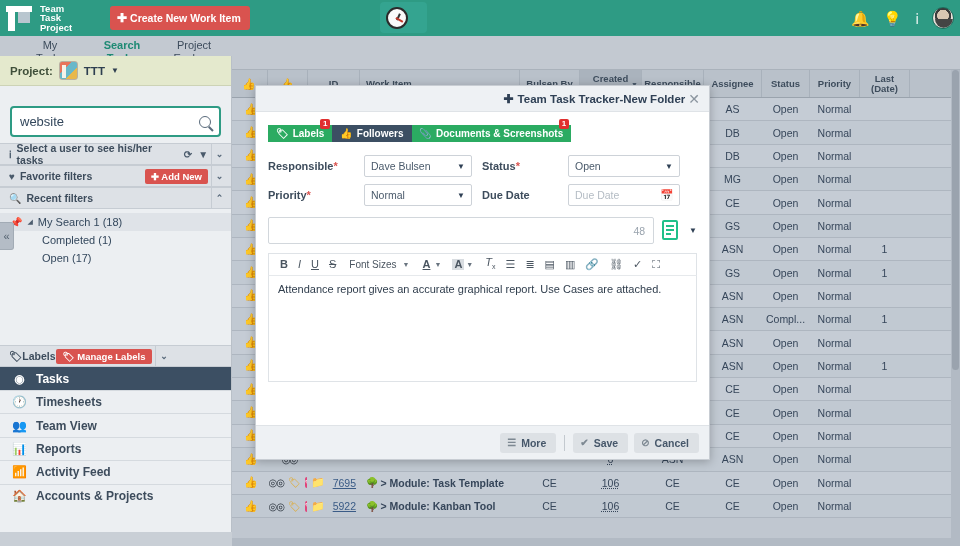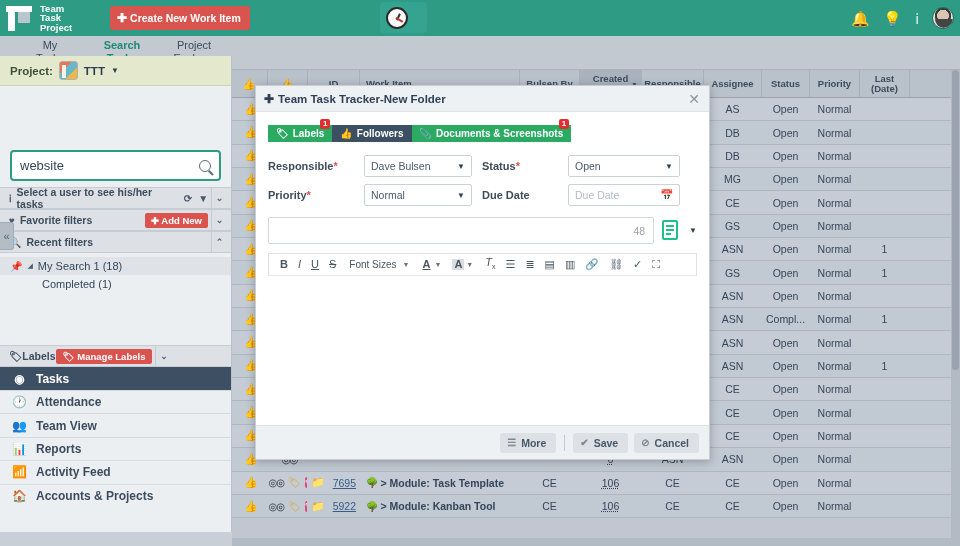--- a/index.html
+++ b/index.html
@@ -92,21 +92,21 @@
   .project-label { font-size:11.5px; font-weight:bold; color:#3f4f3a; }
   .proj-thumb {
     width:19px;height:19px;border-radius:3px;
     background:linear-gradient(135deg,#e8745c 0 33%,#69b8c9 33% 66%,#e8b84b 66% 100%);
     border:1px solid #b9b0a2; position:relative; overflow:hidden;
   }
   .proj-thumb::after{content:"";position:absolute;left:2px;top:3px;width:4px;height:13px;background:#f6f3ea;}
   .proj-name { font-size:11.5px; color:#2e3f50; font-weight:bold; }
   .caret-dn { font-size:8px; color:#2e3f50; }
 
-  .search-wrap { padding:20px 10px 6px 10px;margin-top:44px; }
+  .search-wrap { padding:20px 10px 6px 10px; }
   .search-box {
     width:100%; height:31px; border:2px solid #2e9b84; border-radius:4px;
     background:#fff; display:flex; align-items:center; padding:0 8px;
   }
   .search-box input {
     border:none; outline:none; flex:1; font-size:13px; color:#33475c;
     font-family:"Liberation Sans", sans-serif; background:transparent;
   }
   .mag { width:12px; height:12px; border:1.6px solid #5a6b7c; border-radius:50%; position:relative; flex:none; }
   .mag::after { content:""; position:absolute; right:-4px; bottom:-3px; width:6px; height:1.6px; background:#5a6b7c; transform:rotate(45deg); }
@@ -194,21 +194,21 @@
   .hscroll { position:absolute; left:232px; bottom:0; width:728px; height:8px; background:#b2bac4; }
 
   
   .modal {
     position:absolute; left:255px; top:85px; width:455px; height:375px;
     background:#ffffff; border:1px solid #c8cdd3; box-shadow:0 2px 9px rgba(0,0,0,0.25);
     display:flex; flex-direction:column;
   }
   .modal-head {
     height:26px; background:#eef1f4; border-bottom:1px solid #dfe3e7;
-    display:flex; align-items:center; padding:0 6px 0 8px;
+    display:flex; align-items:center; padding:0 6px 0 8px;text-align:right;
   }
   .modal-title { font-size:11.5px; font-weight:bold; color:#2f4055; flex:1; }
   .modal-title .plus { color:#2f4055; font-size:12px; margin-right:4px; }
   .modal-close { color:#8a949e; font-size:14px; cursor:pointer; padding:0 3px; }
 
   .modal-body { flex:1; padding:8px 12px 0 12px; position:relative; }
   .bc-row { display:flex; align-items:center; gap:7px; height:24px; }
   .bc-thumb {
     width:21px;height:21px;border-radius:50%;
     background:linear-gradient(135deg,#e8745c 0 33%,#69b8c9 33% 66%,#e8b84b 66% 100%);
@@ -434,39 +434,40 @@
       <span class="chev-box">⌃</span>
     </div>
 
     <div class="tree">
       <div class="tree-root">
         <span class="pin">📌</span>
         <span class="tri">◢</span>
         <span>My Search 1 (18)</span>
       </div>
       <div class="tree-child">Completed (1)</div>
+      <div class="tree-child">Open (17)</div>
     </div>
 
     <div class="labels-row">
       <span class="lead">🏷</span>
       <span>Labels</span>
       <span class="grow"></span>
       <span class="manage-btn">🏷 <span>Manage Labels</span></span>
       <span class="chev-box">⌄</span>
     </div>
     <div class="grip"></div>
 
     <div class="navmenu">
       <div class="nav-item active">
         <span class="nav-ico">◉</span>
         <span>Tasks</span>
       </div>
       <div class="nav-item">
         <span class="nav-ico">🕐</span>
-        <span>Attendance</span>
+        <span>Timesheets</span>
       </div>
       <div class="nav-item">
         <span class="nav-ico">👥</span>
         <span>Team View</span>
       </div>
       <div class="nav-item">
         <span class="nav-ico">📊</span>
         <span>Reports</span>
       </div>
       <div class="nav-item">
@@ -958,20 +959,23 @@
         <span class="tb"><i>T</i><sub style="font-size:7px">x</sub></span>
         <span class="tb">☰</span>
         <span class="tb">≣</span>
         <span class="tb">▤</span>
         <span class="tb">▥</span>
         <span class="tb">🔗</span>
         <span class="tb">⛓</span>
         <span class="tb">✓</span>
         <span class="tb">⛶</span>
       </div>
+      <div class="editor-area">
+        <span>Attendance report gives an accurate graphical report. Use Cases are attached.</span>
+      </div>
     </div>
 
     <div class="modal-foot">
       <div class="mbtn">
         <span class="mi">☰</span>
         <span>More</span>
       </div>
       <div class="foot-sep"></div>
       <div class="mbtn">
         <span class="mi">✔</span>

